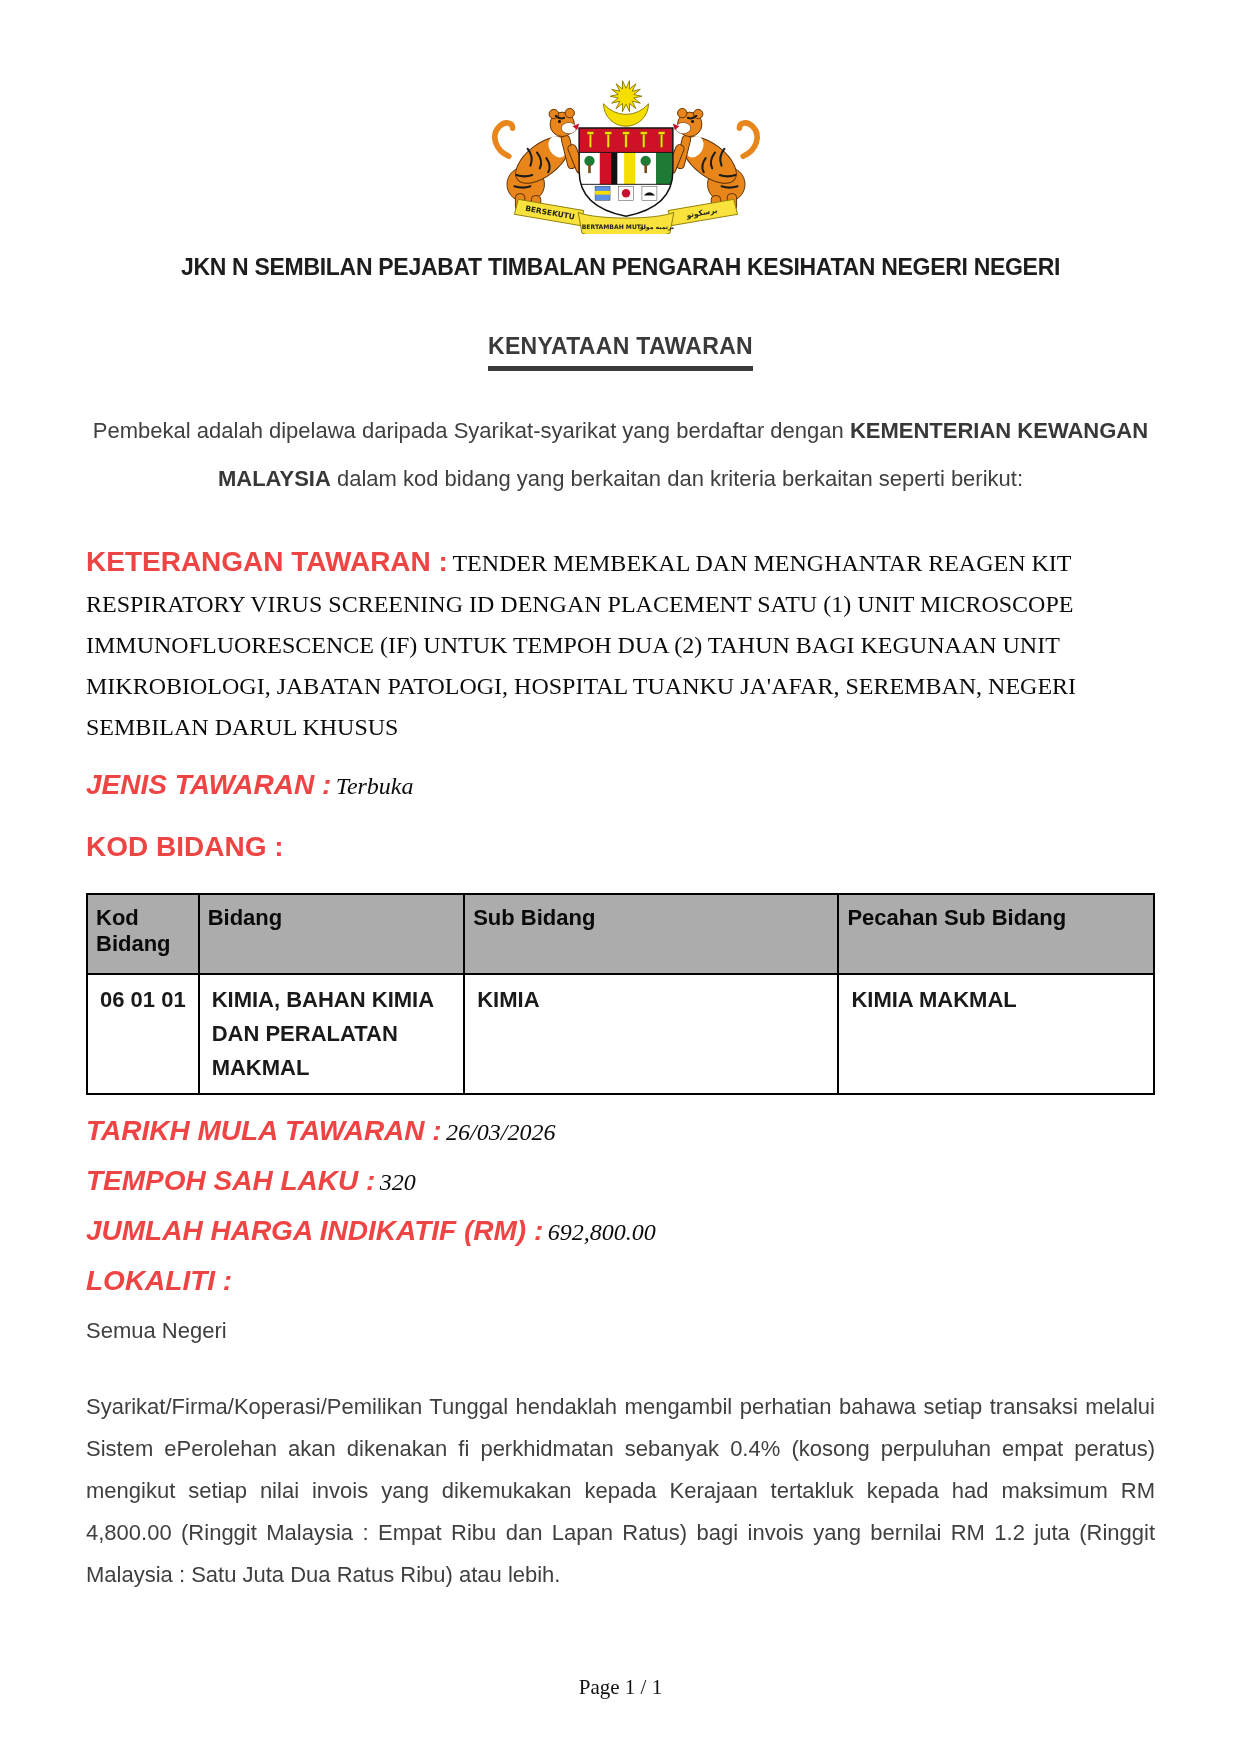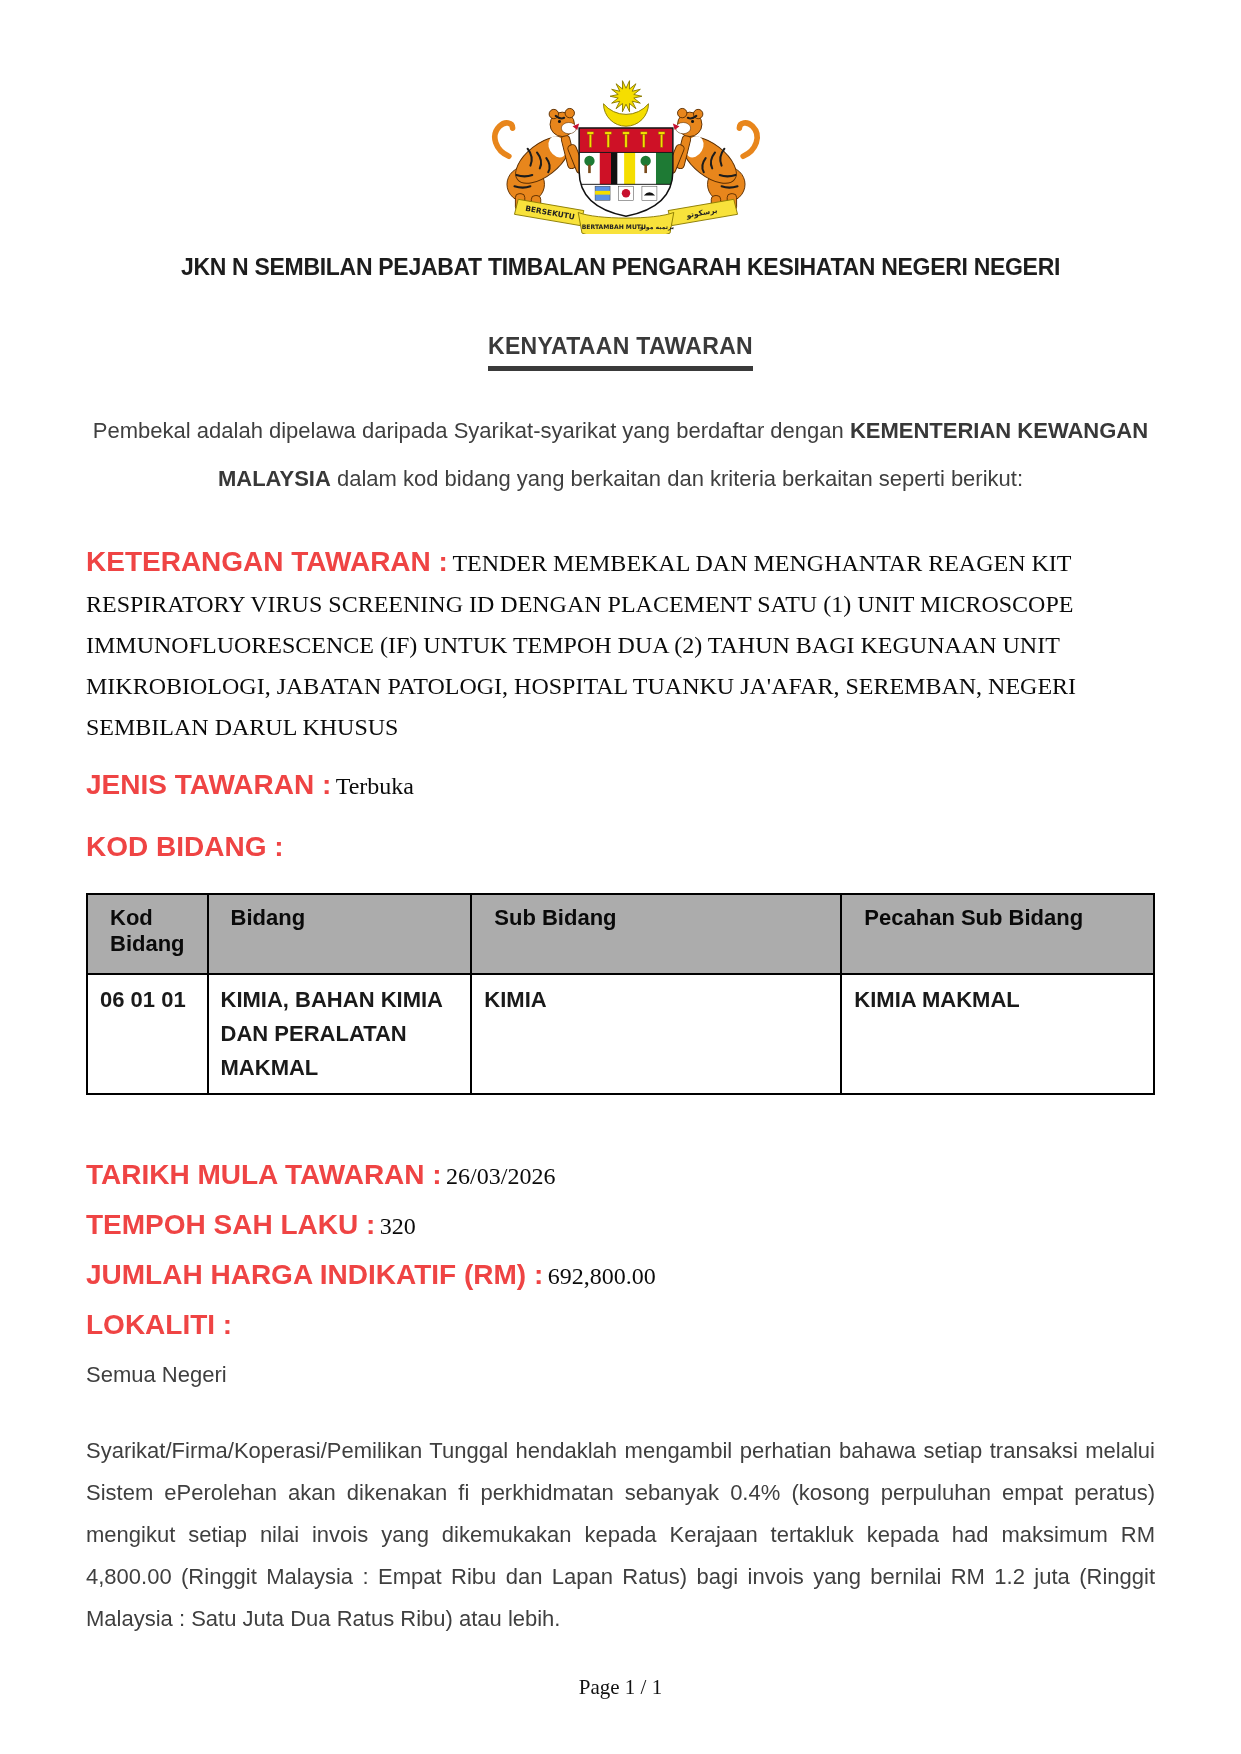--- a/index.html
+++ b/index.html
@@ -20,39 +20,39 @@
   .doc-heading{margin:52px 0 0;text-align:center;}
   .doc-heading span{
     display:inline-block;font-size:23px;font-weight:bold;color:#3a3a3a;
     letter-spacing:0.3px;border-bottom:5px solid #3a3a3a;padding-bottom:6px;
   }
   .intro{margin:36px 0 0;font-size:22px;line-height:48px;color:#3f3f3f;text-align:center;}
   .intro b{color:#383838;}
   .label{font-weight:bold;color:#ef4444;font-size:28px;}
   .serif-val{font-family:"Liberation Serif",serif;color:#0b0b0b;font-size:24px;}
   .keterangan{margin:40px 0 0;line-height:38px;}
-  .field-line{margin:20px 0 0;line-height:32px;}
+  .field-line{margin:20px 0 0;line-height:32px;font-style:italic;}
   .kodbidang-line{margin:26px 0 0;line-height:32px;}
   table.kb{
     width:100%;border-collapse:collapse;margin-top:26px;
     border:2px solid #000;
   }
   table.kb th{
     background:#ACACAC;border:2px solid #000;
     font-size:22px;font-weight:bold;color:#0a0a0a;
-    text-align:left;vertical-align:top;padding:10px 22px;height:58px;
+    text-align:left;vertical-align:top;padding:10px 8px;height:58px;
   }
   table.kb td{
     border:2px solid #000;font-size:22px;color:#1a1a1a;
     text-align:left;vertical-align:top;padding:8px 12px;height:88px;
     line-height:34px;
     font-weight:bold;
   }
   td.nowrap{white-space:nowrap;}
-  .details{margin-top:64px;}
+  .details{margin-top:20px;}
   .details .field-line{margin:0 0 15px;line-height:31px;}
   .lokaliti-value{font-size:22px;color:#3f3f3f;line-height:31px;margin:0 0 15px;}
   .fee{
     margin:40px 0 0;font-size:22px;line-height:42px;
     text-align:justify;color:#3f3f3f;
   }
   .page-footer{
     position:absolute;left:0;right:0;bottom:54px;text-align:center;
     font-family:"Liberation Serif",serif;font-size:21px;color:#111;
   }

